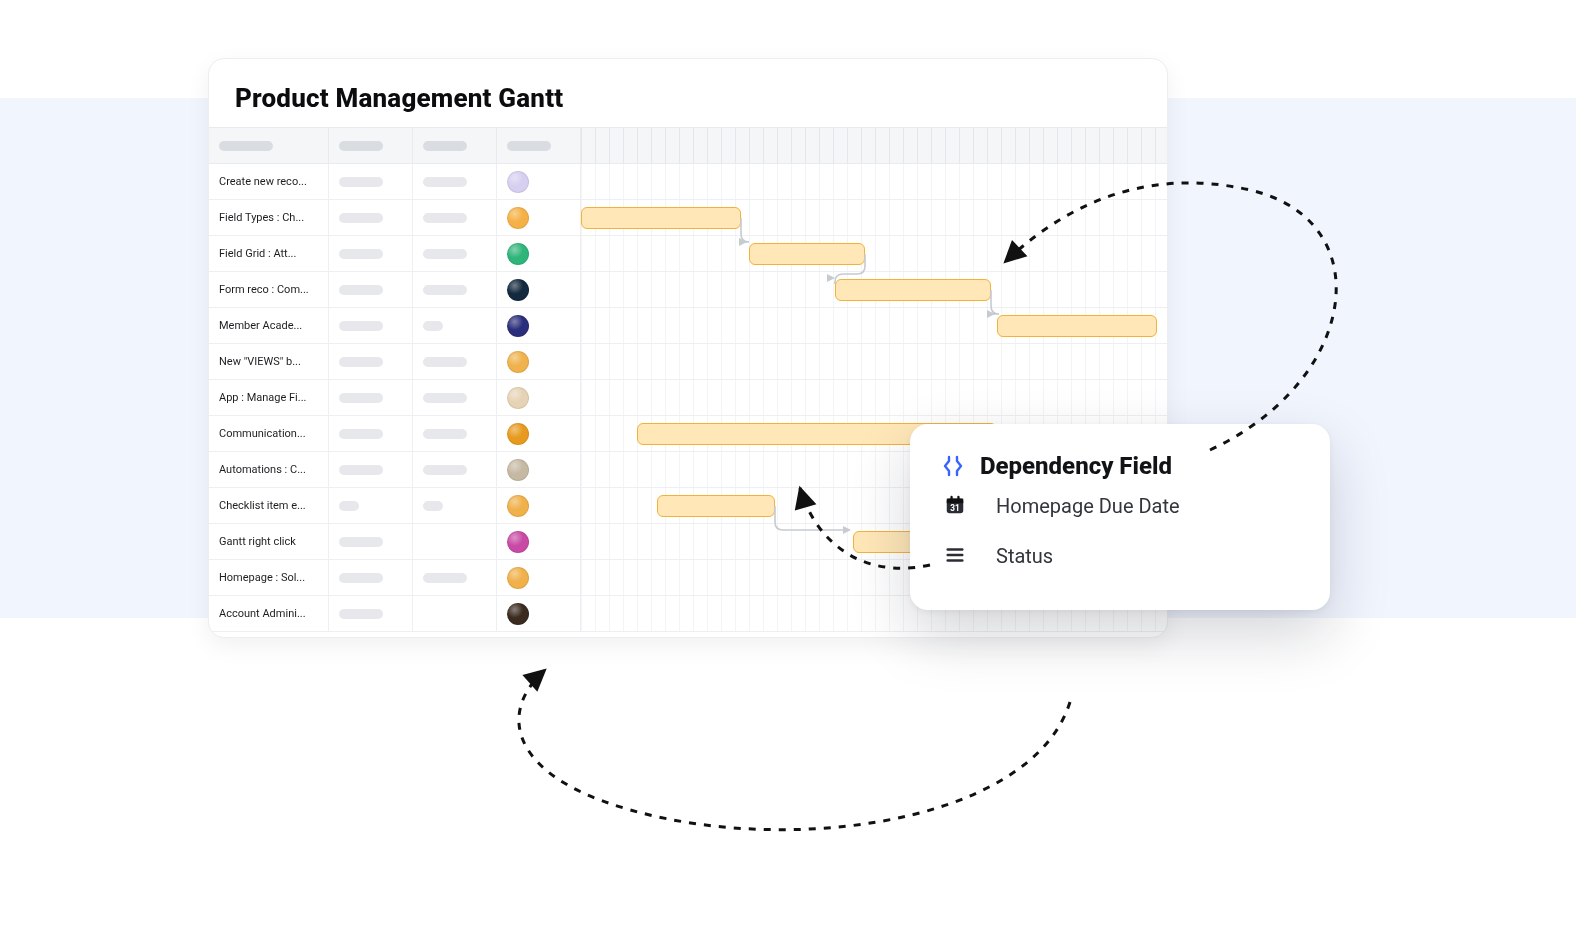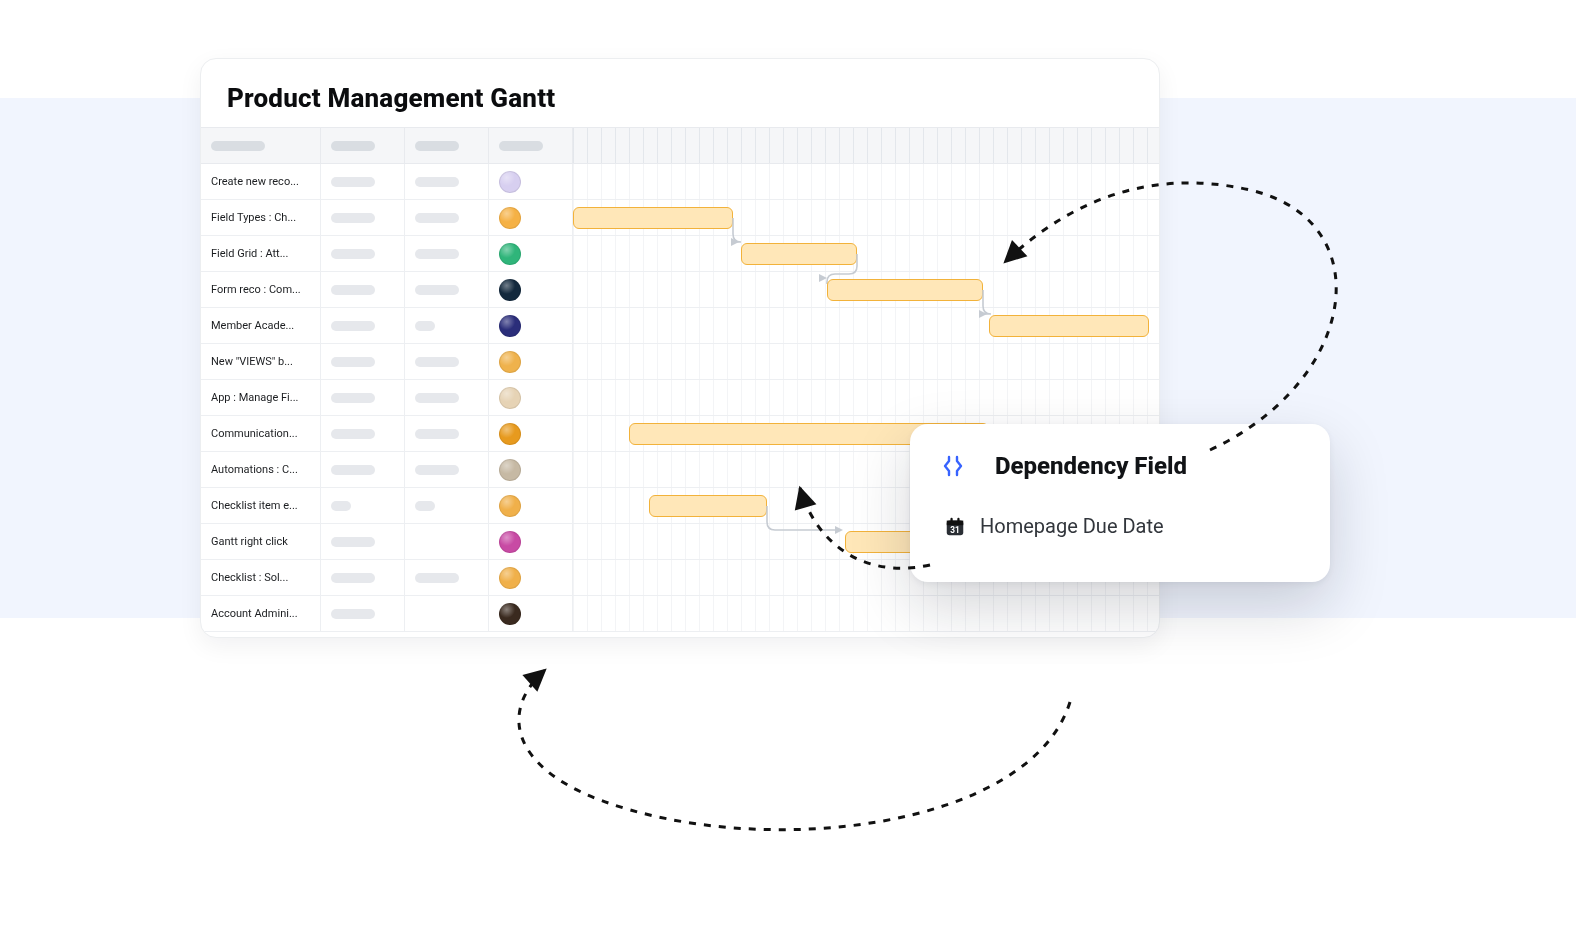--- a/index.html
+++ b/index.html
@@ -14,21 +14,21 @@
   .bg-band {
     position: absolute;
     left: 0; right: 0;
     top: 98px;
     height: 520px;
     background: #f1f5fe;
     z-index: 0;
   }
   .card {
     position: absolute;
-    left: 200px;
+    left: 208px;
     top: 58px;
     width: 960px;
     height: 580px;
     background: #fff;
     border: 1px solid #eceef0;
     border-radius: 16px;
     box-shadow: 0 8px 24px rgba(18,22,28,.06);
     z-index: 2;
     overflow: hidden;
   }
@@ -112,26 +112,25 @@
     left: 910px;
     top: 424px;
     width: 420px;
     background: #fff;
     border-radius: 18px;
     box-shadow: 0 24px 60px rgba(16,24,40,.18), 0 2px 6px rgba(16,24,40,.06);
     padding: 28px 30px 30px 30px;
     z-index: 5;
   }
   .popup-title {
-    display:flex; align-items:center; gap:29px;
+    display:flex; align-items:center; gap:14px;
     font-weight:800; font-size:24px; color:#111316;
-    margin-bottom: 22px;
   }
   .popup-item {
-    display:flex; align-items:flex-start; gap:12px;
+    display:flex; align-items:flex-end; gap:28px;
     font-size:20px; color:#32363c;
     padding: 12px 2px;
   }
   .icon {
     width: 26px; height: 26px; display:inline-flex; align-items:center; justify-content:center;
     color:#2a2e34;
   }
   .icon.blue { color:#3763ff; }
   
   .arrows {
@@ -305,21 +304,21 @@
       <div class="cell avatar">
         <span class="avatar-circle" style="background: radial-gradient(circle at 35% 30%, rgba(255, 255, 255, 0.4), transparent 40%), rgb(200, 74, 164);"></span>
       </div>
       <div class="timeline">
         <svg class="dep-line" width="600" height="54" style="left: 0px; top: -18px;">
           <path d="M 194 0 L 194 16 Q 194 24 202 24 L 262 24" stroke="#c6cbd2" stroke-width="1.6" fill="none"></path>
           <path d="M 262 20 L 270 24 L 262 28 Z" fill="#c6cbd2"></path>
         </svg>
         <div class="bar" style="left: 272px; width: 130px;"></div>
       </div>
-      <div class="cell task">Checklist : Sol...</div>
+      <div class="cell task">Homepage : Sol...</div>
       <div class="cell">
         <span class="ph" style="background:#e6e8ec;width:44px"></span>
       </div>
       <div class="cell">
         <span class="ph" style="background:#e6e8ec;width:44px"></span>
       </div>
       <div class="cell avatar">
         <span class="avatar-circle" style="background: radial-gradient(circle at 35% 30%, rgba(255, 255, 255, 0.4), transparent 40%), rgb(240, 176, 74);"></span>
       </div>
       <div class="timeline"></div>
@@ -351,20 +350,30 @@
           <svg width="22" height="22" viewBox="0 0 24 24" fill="currentColor">
             <rect x="3" y="5" width="18" height="16" rx="3"></rect>
             <rect x="3" y="5" width="18" height="5" fill="#111"></rect>
             <rect x="7" y="2" width="2.5" height="5" rx="1.2" fill="#111"></rect>
             <rect x="14.5" y="2" width="2.5" height="5" rx="1.2" fill="#111"></rect>
             <text x="12" y="18" text-anchor="middle" font-size="9" font-weight="700" fill="#fff">31</text>
           </svg>
         </span>
         <span>Homepage Due Date</span>
       </div>
+      <div class="popup-item">
+        <span class="icon">
+          <svg width="22" height="22" viewBox="0 0 24 24" fill="none" stroke="currentColor" stroke-width="2.6" stroke-linecap="round">
+            <line x1="4" y1="6" x2="20" y2="6"></line>
+            <line x1="4" y1="12" x2="20" y2="12"></line>
+            <line x1="4" y1="18" x2="20" y2="18"></line>
+          </svg>
+        </span>
+        <span>Status</span>
+      </div>
     </div>
 </div>
 
 <svg class="arrows" viewBox="0 0 1576 936">
   <defs>
     <marker id="ah" viewBox="0 0 12 12" refX="10" refY="6" markerWidth="9" markerHeight="9" orient="auto-start-reverse">
       <path d="M1 1 L11 6 L1 11 Z" fill="#111"></path>
     </marker>
   </defs>
 

